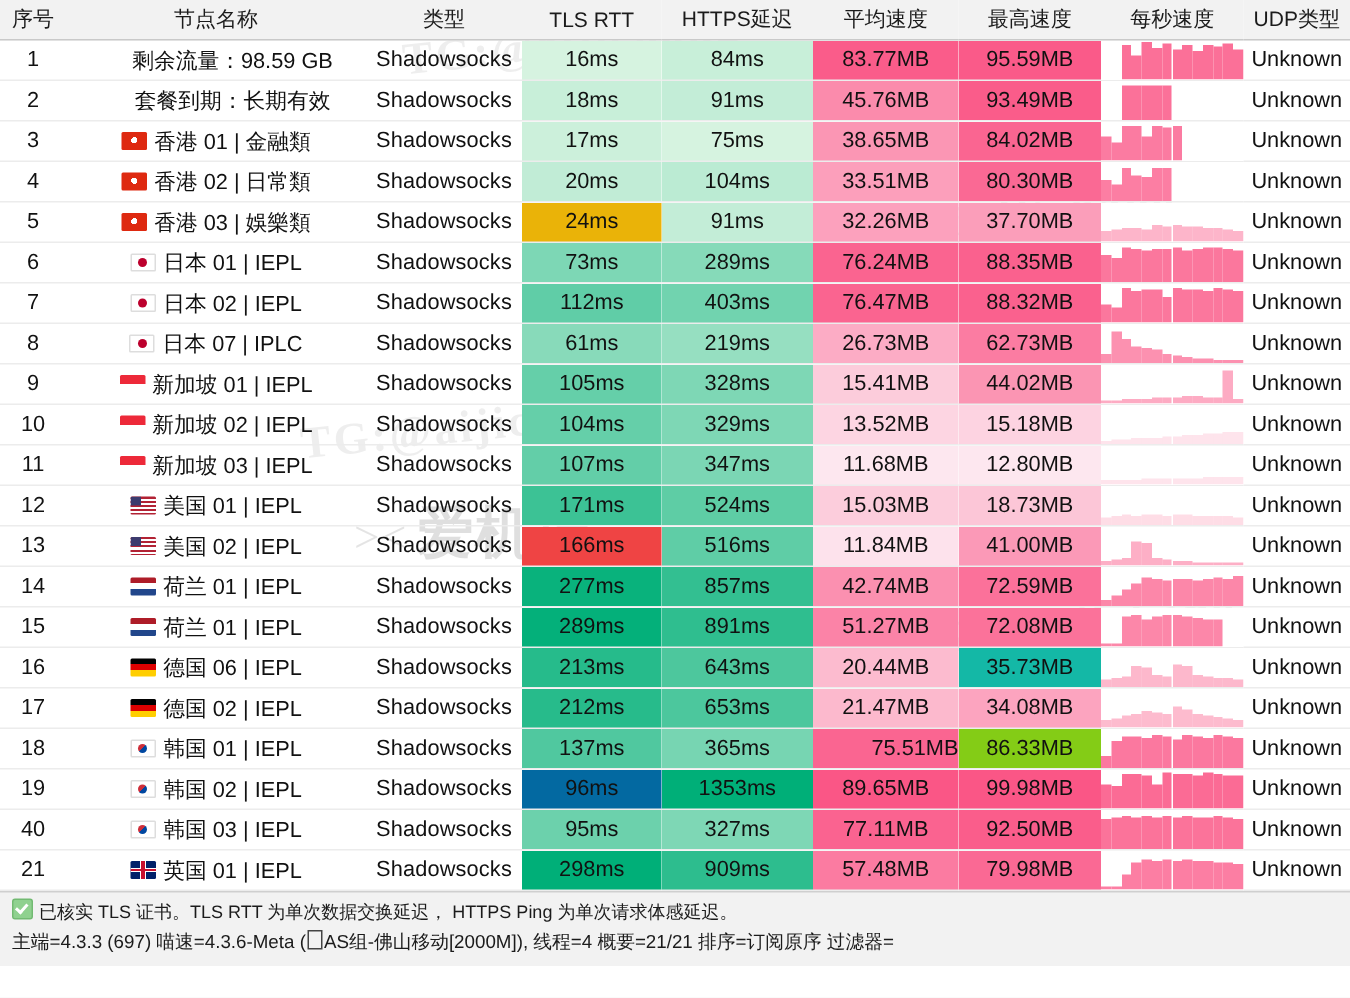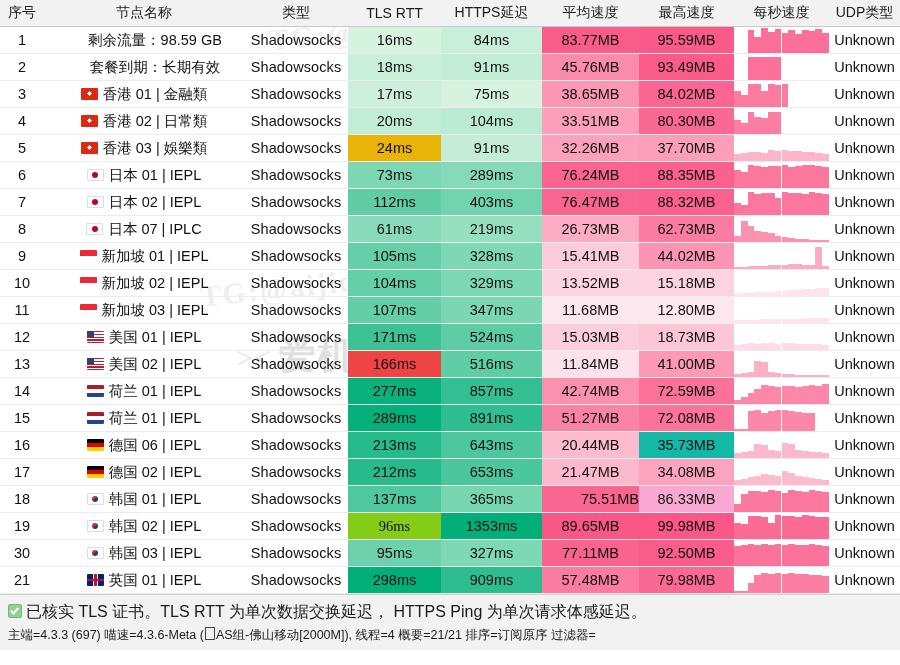--- a/index.html
+++ b/index.html
@@ -116,21 +116,21 @@
       linear-gradient(to right, transparent 43%, #c8102e 43% 57%, transparent 57%);}
   .f-none{background:transparent;}
 
   
   .footer{
     position:relative;z-index:10;
     background:#f2f2f2;
     border-top:1px solid #cfcfcf;
     padding:4px 8px 5px 8px;
   }
-  .fline{font-size:16px;color:#1b1b1b;line-height:1.62;white-space:nowrap;}
+  .fline{font-size:12px;color:#1b1b1b;line-height:1.62;white-space:nowrap;}
   .fline.small{font-size:12.5px;}
   .chk{
     display:inline-block;width:12px;height:12px;
     background:#8fd18f;border:1px solid #72ba72;border-radius:2px;
     position:relative;vertical-align:-1px;margin-right:4px;
   }
   .chk:after{
     content:"";position:absolute;left:3px;top:1px;width:3px;height:6px;
     border:solid #fff;border-width:0 2px 2px 0;transform:rotate(42deg);
   }
@@ -631,21 +631,21 @@
           </td>
           <td class="udp">Unknown</td>
         </tr>
         <tr>
           <td class="idx">18</td>
           <td class="name"><span class="flag f-kr"></span><span class="nm">韩国 01 | IEPL</span></td>
           <td class="type">Shadowsocks</td>
           <td style="background: rgb(80, 200, 159);">137ms</td>
           <td style="background: rgb(119, 213, 178); margin-top: 28px;">365ms</td>
           <td style="background: rgb(250, 101, 145); text-align: right;">75.51MB</td>
-          <td style="background: #f9a8d4;">86.33MB</td>
+          <td style="background: #84cc16;">86.33MB</td>
           <td class="spark">
             <span class="sparkwrap">
               <span class="bar" style="left: 0%; width: 7.14286%; height: 8px; opacity: 0.91;"></span>
               <span class="bar" style="left: 7.14286%; width: 7.14286%; height: 18px; opacity: 0.91;"></span>
               <span class="bar" style="left: 14.2857%; width: 7.14286%; height: 21px; opacity: 0.91;"></span>
               <span class="bar" style="left: 21.4286%; width: 7.14286%; height: 21px; opacity: 0.91;"></span>
               <span class="bar" style="left: 28.5714%; width: 7.14286%; height: 20px; opacity: 0.91;"></span>
               <span class="bar" style="left: 35.7143%; width: 7.14286%; height: 22px; opacity: 0.91;"></span>
               <span class="bar" style="left: 42.8571%; width: 7.14286%; height: 21px; opacity: 0.91;"></span>
               <span class="bar" style="left: 50%; width: 7.14286%; height: 19px; opacity: 0.91;"></span>
@@ -656,21 +656,21 @@
               <span class="bar" style="left: 85.7143%; width: 7.14286%; height: 21px; opacity: 0.91;"></span>
               <span class="bar" style="left: 92.8571%; width: 7.14286%; height: 20px; opacity: 0.91;"></span>
             </span>
           </td>
           <td class="udp">Unknown</td>
         </tr>
         <tr>
           <td class="idx">19</td>
           <td class="name"><span class="flag f-kr"></span><span class="nm">韩国 02 | IEPL</span></td>
           <td class="type">Shadowsocks</td>
-          <td style="background: #84cc16; font-family: Liberation Serif, serif;">96ms</td>
+          <td style="background: #0369a1;">96ms</td>
           <td style="background: rgb(0, 175, 120);">1353ms</td>
           <td style="background: rgb(250, 86, 134);">89.65MB</td>
           <td style="background: rgb(250, 86, 134);">99.98MB</td>
           <td class="spark">
             <span class="sparkwrap">
               <span class="bar" style="left: 0%; width: 7.14286%; height: 16px; opacity: 1;"></span>
               <span class="bar" style="left: 7.14286%; width: 7.14286%; height: 15px; opacity: 1;"></span>
               <span class="bar" style="left: 14.2857%; width: 7.14286%; height: 23px; opacity: 1;"></span>
               <span class="bar" style="left: 21.4286%; width: 7.14286%; height: 23px; opacity: 1;"></span>
               <span class="bar" style="left: 28.5714%; width: 7.14286%; height: 22px; opacity: 1;"></span>
@@ -681,21 +681,21 @@
               <span class="bar" style="left: 64.2857%; width: 7.14286%; height: 22px; opacity: 1;"></span>
               <span class="bar" style="left: 71.4286%; width: 7.14286%; height: 24px; opacity: 1;"></span>
               <span class="bar" style="left: 78.5714%; width: 7.14286%; height: 23px; opacity: 1;"></span>
               <span class="bar" style="left: 85.7143%; width: 7.14286%; height: 22px; opacity: 1;"></span>
               <span class="bar" style="left: 92.8571%; width: 7.14286%; height: 22px; opacity: 1;"></span>
             </span>
           </td>
           <td class="udp">Unknown</td>
         </tr>
         <tr>
-          <td class="idx">30</td>
+          <td class="idx">40</td>
           <td class="name"><span class="flag f-kr"></span><span class="nm">韩国 03 | IEPL</span></td>
           <td class="type">Shadowsocks</td>
           <td style="background: rgb(108, 209, 172);">95ms</td>
           <td style="background: rgb(126, 215, 181);">327ms</td>
           <td style="background: rgb(250, 99, 144);">77.11MB</td>
           <td style="background: rgb(250, 93, 139);">92.50MB</td>
           <td class="spark">
             <span class="sparkwrap">
               <span class="bar" style="left: 0%; width: 7.14286%; height: 20px; opacity: 0.95;"></span>
               <span class="bar" style="left: 7.14286%; width: 7.14286%; height: 21px; opacity: 0.95;"></span>

